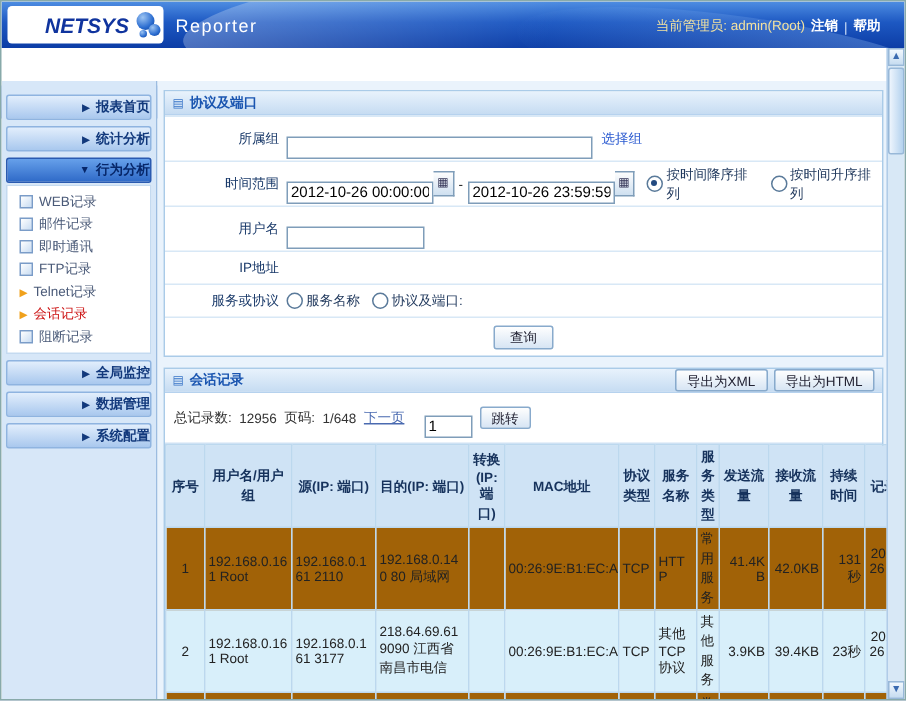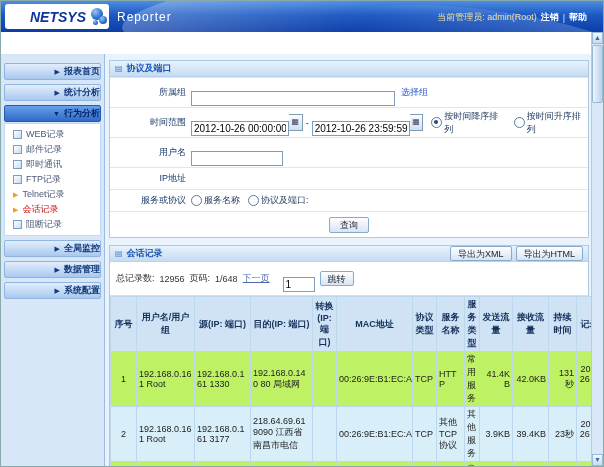--- a/index.html
+++ b/index.html
@@ -76,21 +76,21 @@
        font-size:9px;color:#223;padding:1px 10px;height:16px;cursor:pointer;font-family:inherit;}
   .btn.small{padding:1px 7px;height:15px;}
   .center-row{justify-content:center;padding:3px 0;}
   
   .records{margin-top:7px;}
   .pagination{display:flex;align-items:center;gap:5px;padding:3px 6px;border-bottom:1px solid #cfe2f4;color:#333;}
   .pg-link{color:#4a6ab0;text-decoration:underline;cursor:pointer;}
   table.rec{width:100%;border-collapse:collapse;table-layout:fixed;}
   table.rec th,table.rec td{border:1px solid #bcd8ee;font-size:9px;padding:1px 2px;word-break:break-all;vertical-align:middle;}
   table.rec th{background:#cfe3f5;color:#16325c;font-weight:bold;text-align:center;}
-  table.rec td{color:#222;background:#bef264;}
+  table.rec td{color:#222;background:#a16207;}
   tr.even td{background:#d8effa;}
   td.ctr{text-align:center;}
   td.num{text-align:right;}
   td.mac{font-size:8px;text-align:center;word-break:normal;white-space:nowrap;overflow:hidden;}
   
   .vscroll{position:absolute;top:31px;right:0;bottom:0;width:12px;background:#d8e8f6;border-left:1px solid #b0cce8;
            z-index:6;box-sizing:border-box;}
   .varrow{position:absolute;left:0;width:11px;height:12px;background:linear-gradient(180deg,#f2f8fe,#c6dcf0);
           border:1px solid #98b8d8;box-sizing:border-box;color:#3a6ab0;font-size:7px;line-height:10px;text-align:center;cursor:pointer;}
   .va-up{top:0;}
@@ -290,21 +290,21 @@
               <th>发送流量</th>
               <th>接收流量</th>
               <th>持续时间</th>
               <th>记录时间</th>
             </tr>
           </thead>
           <tbody>
             <tr class="odd">
               <td class="ctr">1</td>
               <td>192.168.0.161 Root</td>
-              <td>192.168.0.161 1330</td>
+              <td>192.168.0.161 2110</td>
               <td>192.168.0.140 80 局域网</td>
               <td></td>
               <td class="mac">00:26:9E:B1:EC:AC</td>
               <td>TCP</td>
               <td>HTTP</td>
               <td>常用服务</td>
               <td class="num">41.4KB</td>
               <td class="num">42.0KB</td>
               <td class="num">131秒</td>
               <td class="ctr">2012-10-26 16:01:17</td>

